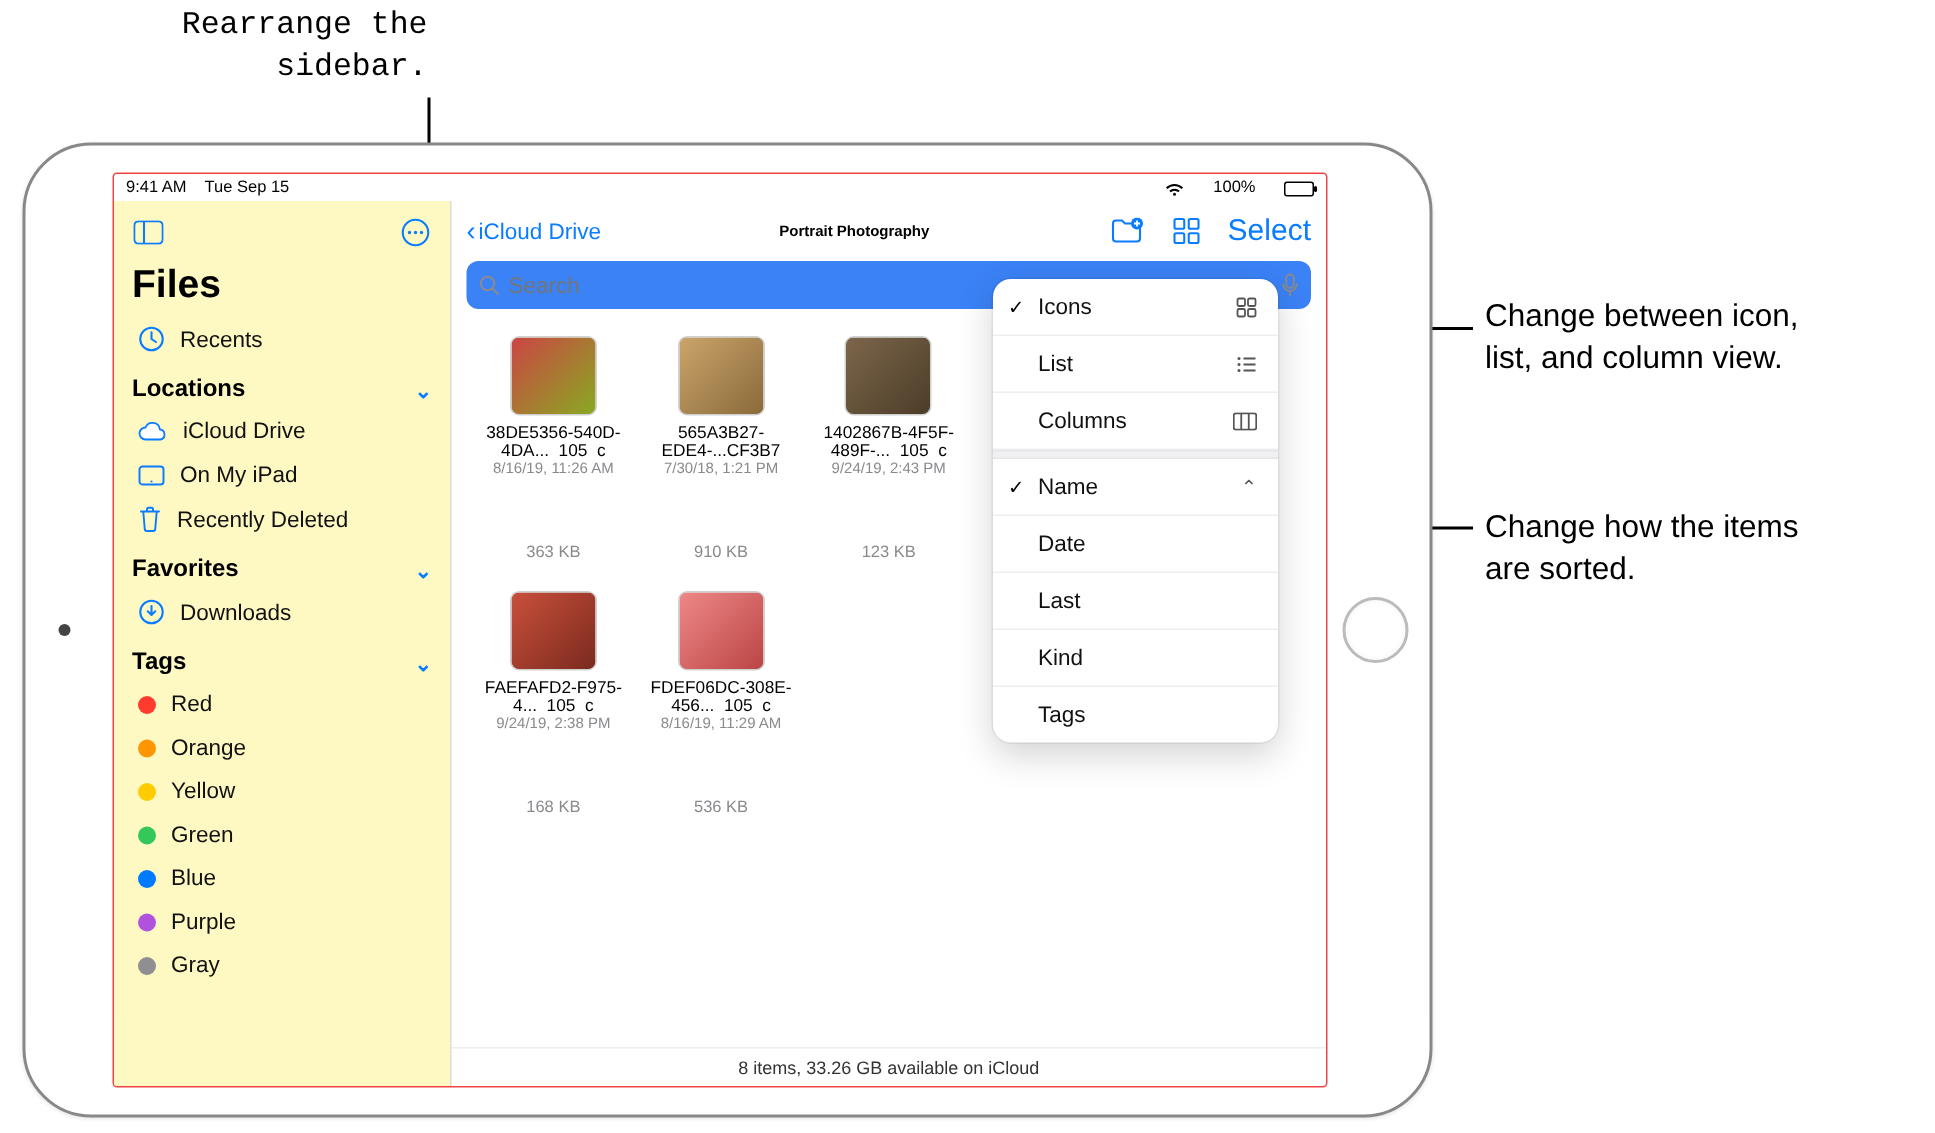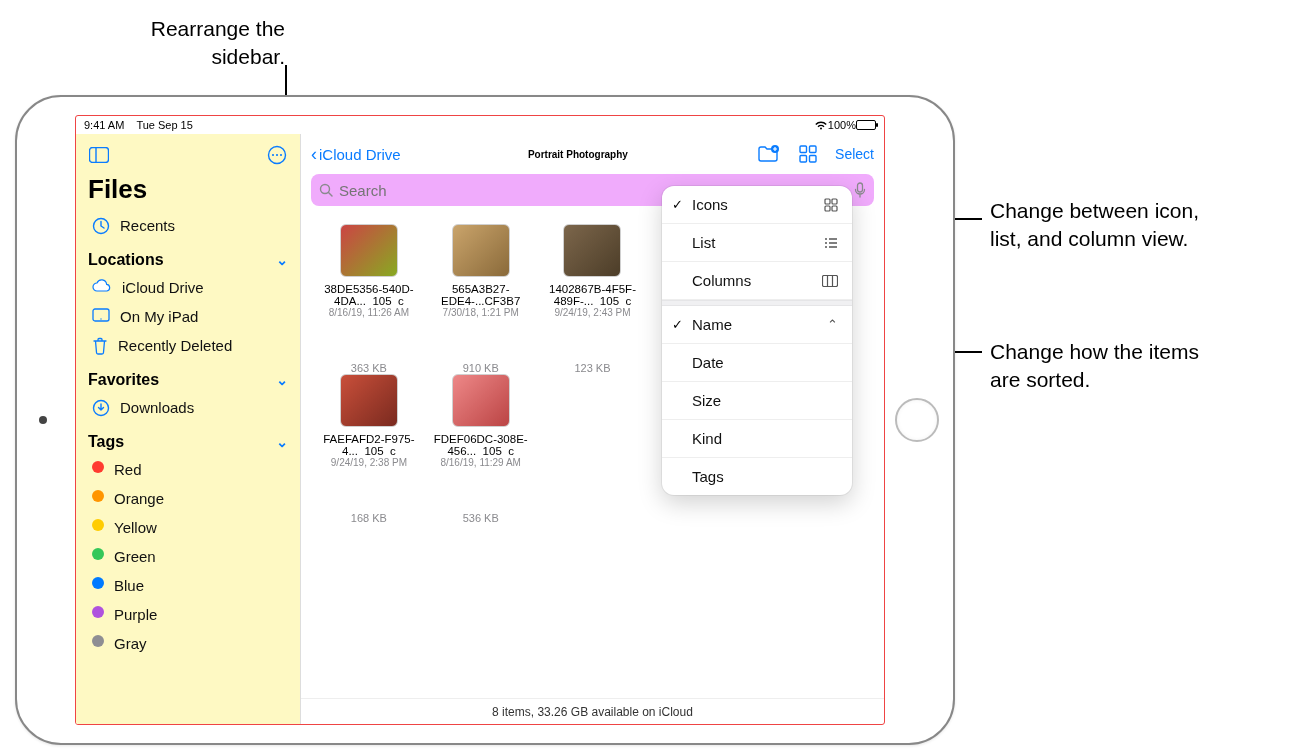--- a/index.html
+++ b/index.html
@@ -41,21 +41,21 @@
   }
 
   
   .status-bar {
     height: 18px;
     display: flex; align-items: center;
     padding: 0 8px;
     font-size: 11px; color: #000;
   }
   .status-left { flex: 0 0 auto; }
-  .status-right { margin-left: auto; display: flex; align-items: center; gap: 0; }
+  .status-right { margin-left: auto; display: flex; align-items: flex-end; gap: 19px; }
   .battery { display:inline-flex; align-items:center; gap:2px; }
   .battery-shell { width: 20px; height: 10px; border:1px solid #000; border-radius:2px; position:relative; }
   .battery-shell::after { content:""; position:absolute; right:-3px; top:2px; width:2px; height:4px; background:#000; border-radius:1px;}
   .battery-fill { background:#000; height:100%; width:95%; }
 
   
   .app { flex:1; display:flex; min-height:0; }
 
   
   .sidebar {
@@ -65,21 +65,21 @@
     display: flex; flex-direction: column;
     overflow: hidden;
   }
   .sb-header {
     display: flex; align-items:center; justify-content:space-between;
     padding: 8px 10px 4px 10px;
   }
   .icon-btn { width: 26px; height: 26px; display:flex; align-items:center; justify-content:center; color:#0a7cff; border-radius:6px; }
   .sb-title { font-size: 26px; font-weight: 700; padding: 2px 12px 6px; }
   .sb-item {
-    display:flex; gap:10px;
+    display:flex; align-items:center; gap:10px;
     padding: 6px 12px;
     font-size: 15px; color:#111;
     border-radius: 8px;
     margin: 0 4px;
   }
   .sb-section-head {
     display:flex; align-items:center; justify-content:space-between;
     padding: 10px 12px 4px;
     font-size: 16px; font-weight:600; color:#000;
   }
@@ -87,38 +87,38 @@
   .tag-dot { width:12px; height:12px; border-radius:50%; flex:0 0 12px; }
 
   
   .content { flex:1; display:flex; flex-direction:column; position:relative; min-width:0; }
   .nav {
     height: 40px; display:flex; align-items:center; padding: 0 10px; gap:8px;
   }
   .back-link { color:#0a7cff; font-size:15px; display:flex; align-items:center; gap:2px; }
   .nav-title { flex:1; text-align:center; font-size:10px; font-weight:600; }
   .nav-icons { display:flex; align-items:center; gap:14px; }
-  .nav-select { color:#0a7cff; font-size:14px; }
+  .nav-select { color:#0a7cff; font-size:20px; }
 
   .searchbar {
     margin: 0 10px 8px; height: 32px;
-    background:#f0abfc; border-radius:8px;
+    background:#3b82f6; border-radius:8px;
     display:flex; align-items:center; padding:0 8px; gap:6px; color:#8a8a8e;
     position:relative;
   }
   .searchbar input {
     flex:1; border:none; background:transparent; outline:none; font-size:15px; color:#333;
   }
   .mic { position:absolute; right:8px; color:#8a8a8e; }
 
   .grid {
     flex:1; padding: 10px 16px 0; overflow:hidden;
     display:grid; grid-template-columns: repeat(5, 1fr);
     grid-auto-rows: 150px;
-    gap: 0 8px;
+    gap: 20px 8px;
     align-content:start;
   }
   .tile { display:flex; flex-direction:column; align-items:center; text-align:center; }
   .thumb {
     width: 58px; height: 58px; border-radius:6px; background:#ccc; border:1px solid #d0d0d0;
   }
   .thumb.folder {
     background: linear-gradient(#6fd3e8,#36b9d6);
     border:none; position:relative; border-radius:4px; margin-top: 8px; height: 46px;
   }
@@ -174,21 +174,21 @@
   .th-c { background: linear-gradient(135deg,#7c664b,#4c3d28); }
   .th-d { background: linear-gradient(135deg,#d98,#a86a64); }
   .th-e { background: linear-gradient(150deg,#9e4a34,#5a2a1d); }
   .th-f { background: linear-gradient(135deg,#c94f3a,#7a2a1f); }
   .th-g { background: linear-gradient(135deg,#e88,#b44); }
 
 </style>
 </head>
 <body>
 
-<div class="annotation" style="left:105px; top:15px; text-align:right; width:180px; white-space:pre-line;">Rearrange the
+<div class="annotation" style="left:105px; top:4px; text-align:right; width:180px; white-space:pre-line;font-family:Liberation Mono, monospace;">Rearrange the
 sidebar.</div>
 <div class="ann-line" style="left:285px; top:65px; width:1.5px; height:75px;"></div>
 
 <div class="annotation" style="left:990px; top:197px; white-space:pre-line;">Change between icon,
 list, and column view.</div>
 <div class="annotation" style="left:990px; top:338px; white-space:pre-line;">Change how the items
 are sorted.</div>
 
 <div class="bracket" style="left:855px; top:173px; height:90px;"></div>
 <div class="ann-line" style="left:856px; top:218px; width:126px; height:1.5px;"></div>
@@ -457,21 +457,21 @@
           <div class="pop-row">
             <span class="pop-check">✓</span>
             <span>Name</span>
             <span class="ricon">⌃</span>
           </div>
           <div class="pop-row">
             <span>Date</span>
               <span></span>
           </div>
           <div class="pop-row">
-            <span>Size</span>
+            <span>Last</span>
               <span></span>
           </div>
           <div class="pop-row">
             <span>Kind</span>
               <span></span>
           </div>
           <div class="pop-row">
             <span>Tags</span>
               <span></span>
           </div>

